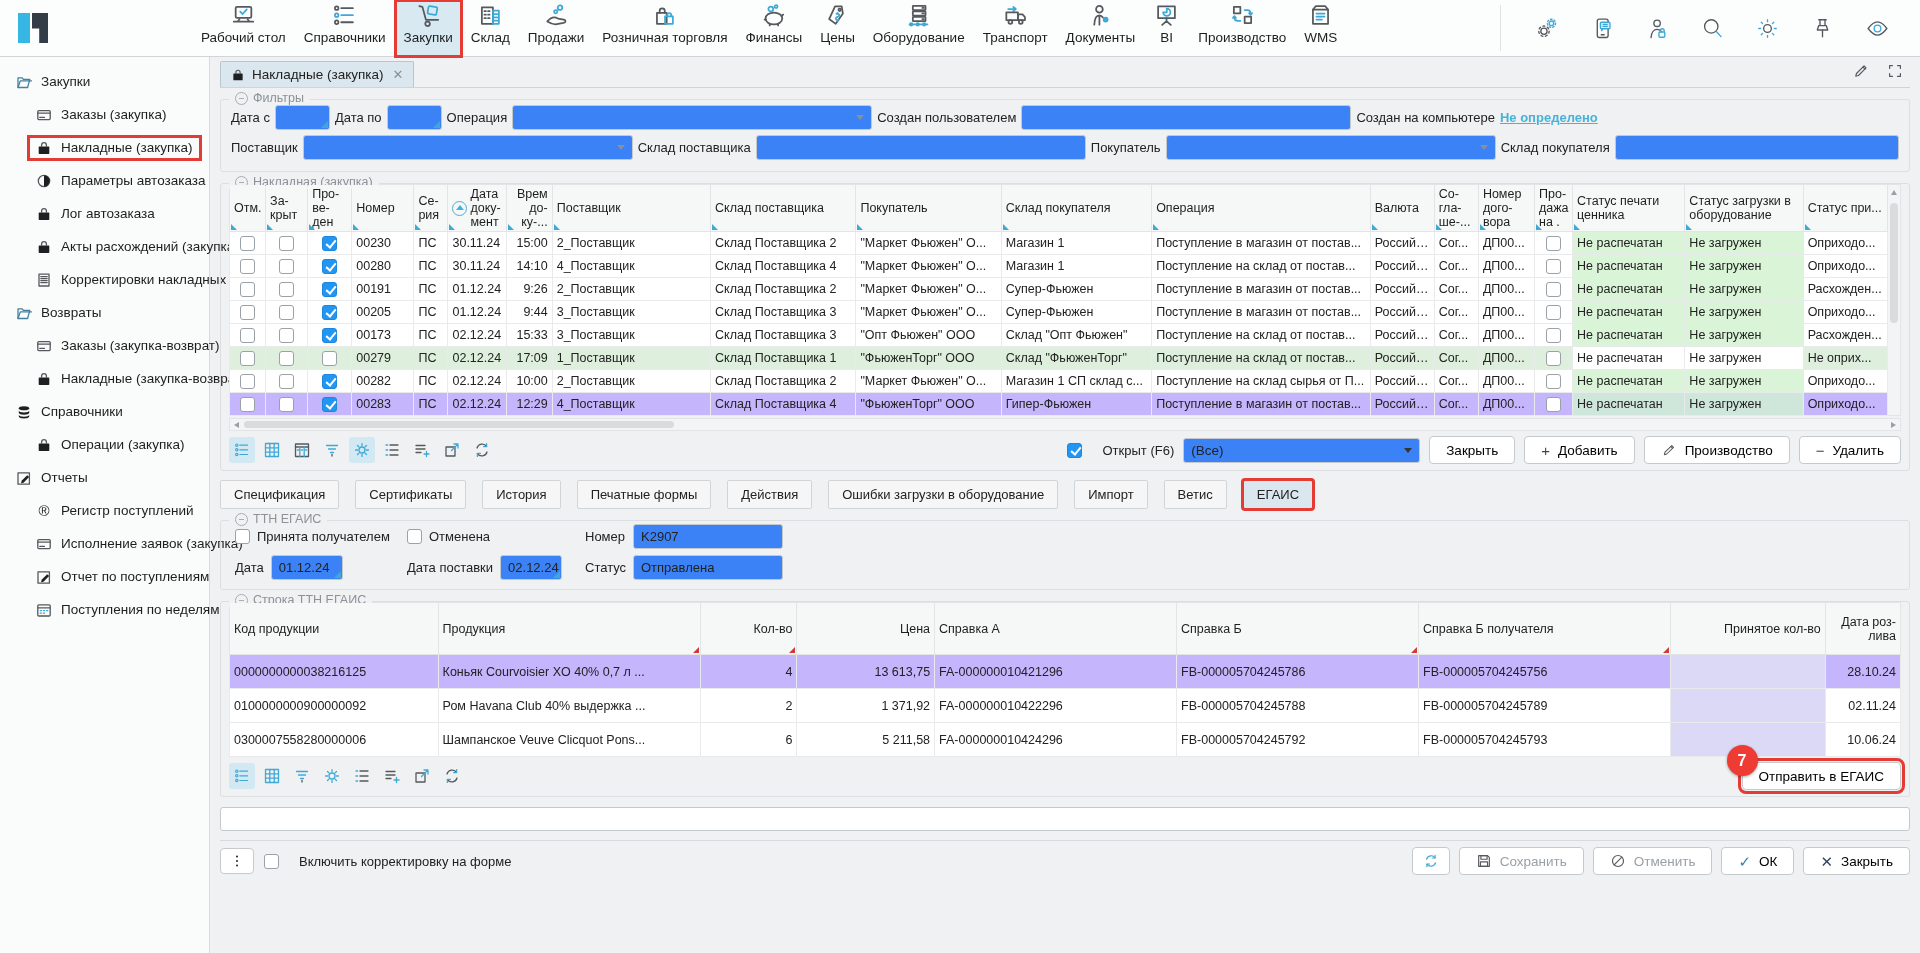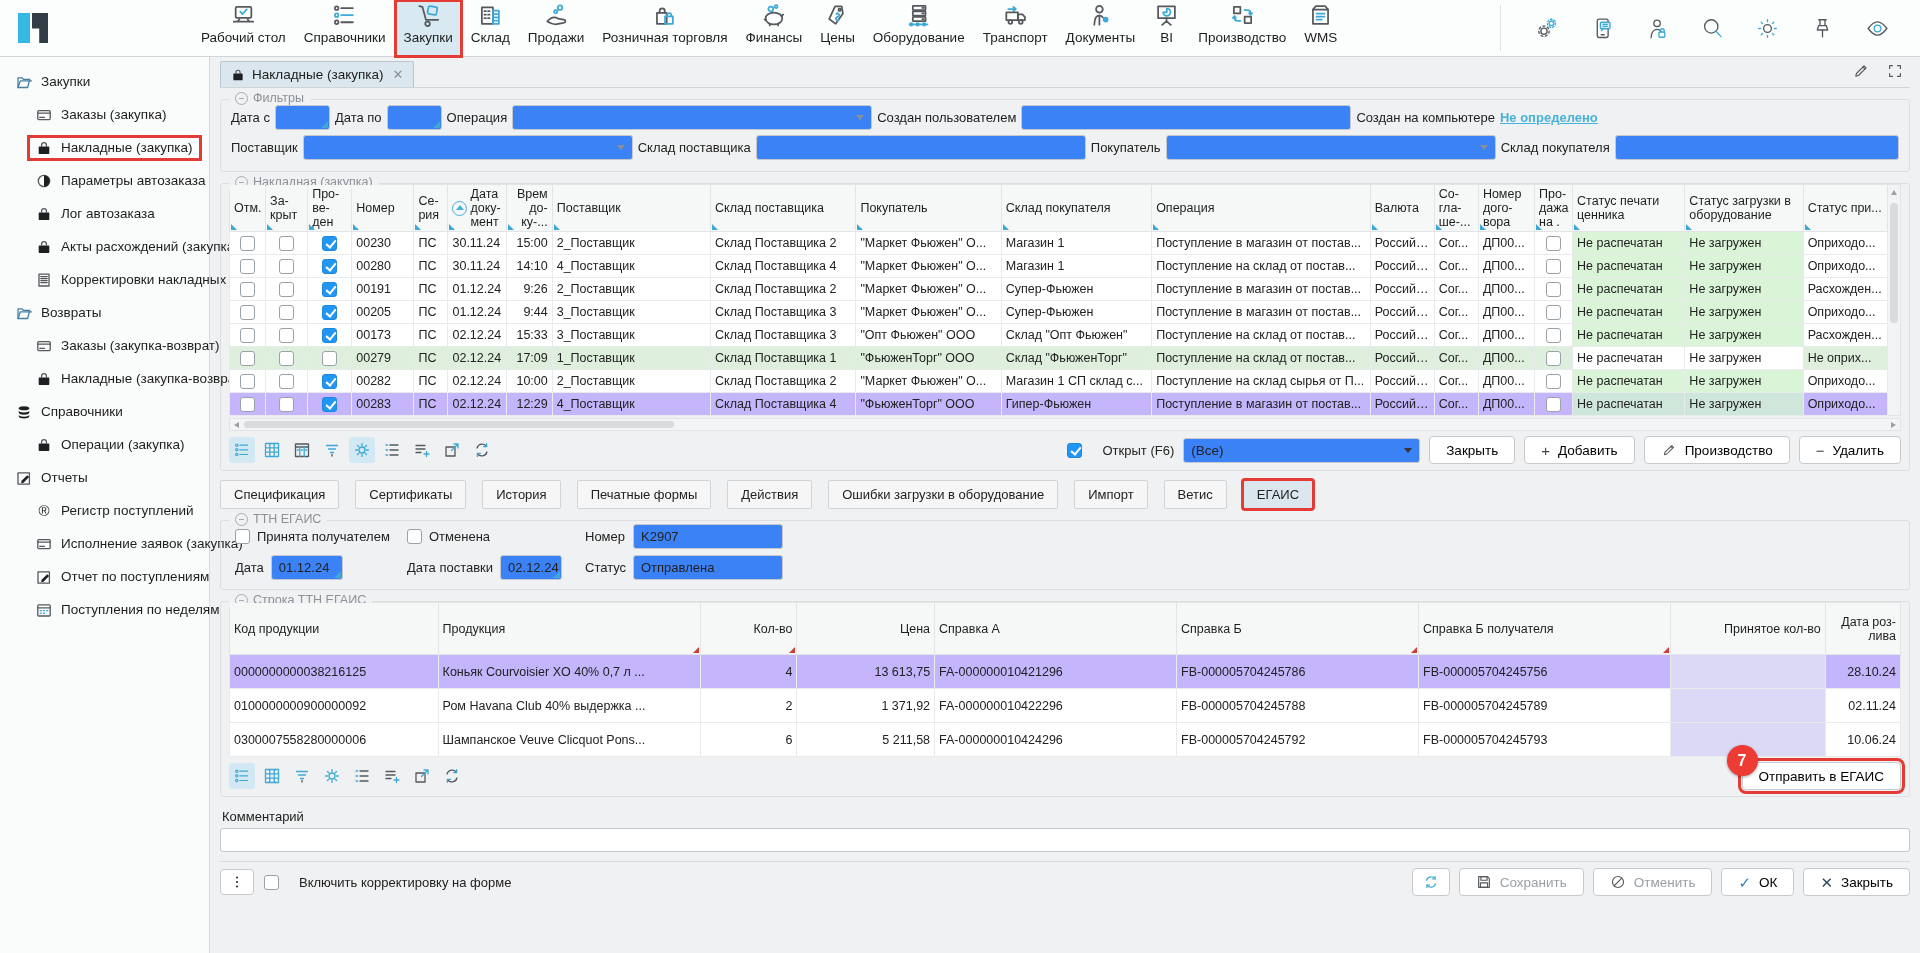--- a/index.html
+++ b/index.html
@@ -1242,21 +1242,20 @@
         <div class="send-wrap">
           <span class="badge7">7</span>
           <button class="btn send-btn">
               <span>Отправить в ЕГАИС</span>
             </button>
         </div>
       </div>
     </div>
 
     <div class="comment-block">
-      <div class="comment-label">Комментарий</div>
       <div class="comment-input"></div>
     </div>
 
     <div class="footer">
       <button class="btn kebab-btn">
           <span class="bic">
             <svg viewBox="0 0 18 18">
               <circle class="df" cx="9" cy="4" r="1.1"></circle>
               <circle class="df" cx="9" cy="9" r="1.1"></circle>
               <circle class="df" cx="9" cy="14" r="1.1"></circle>

